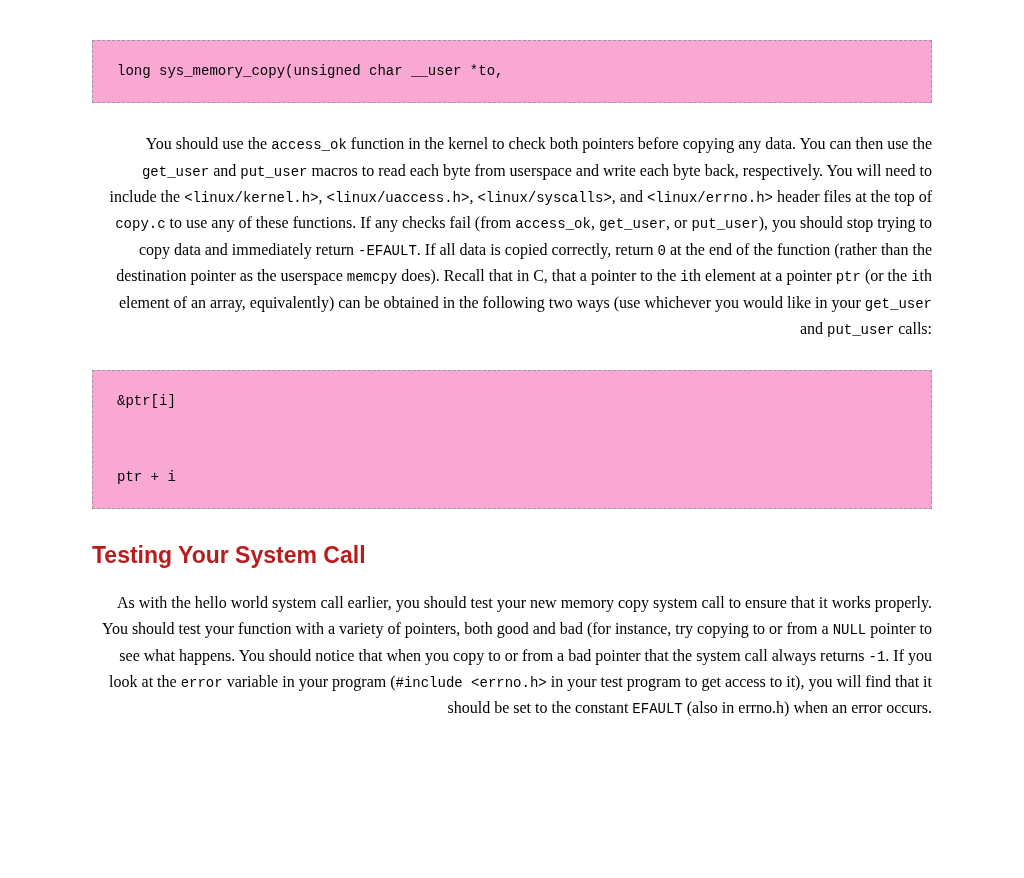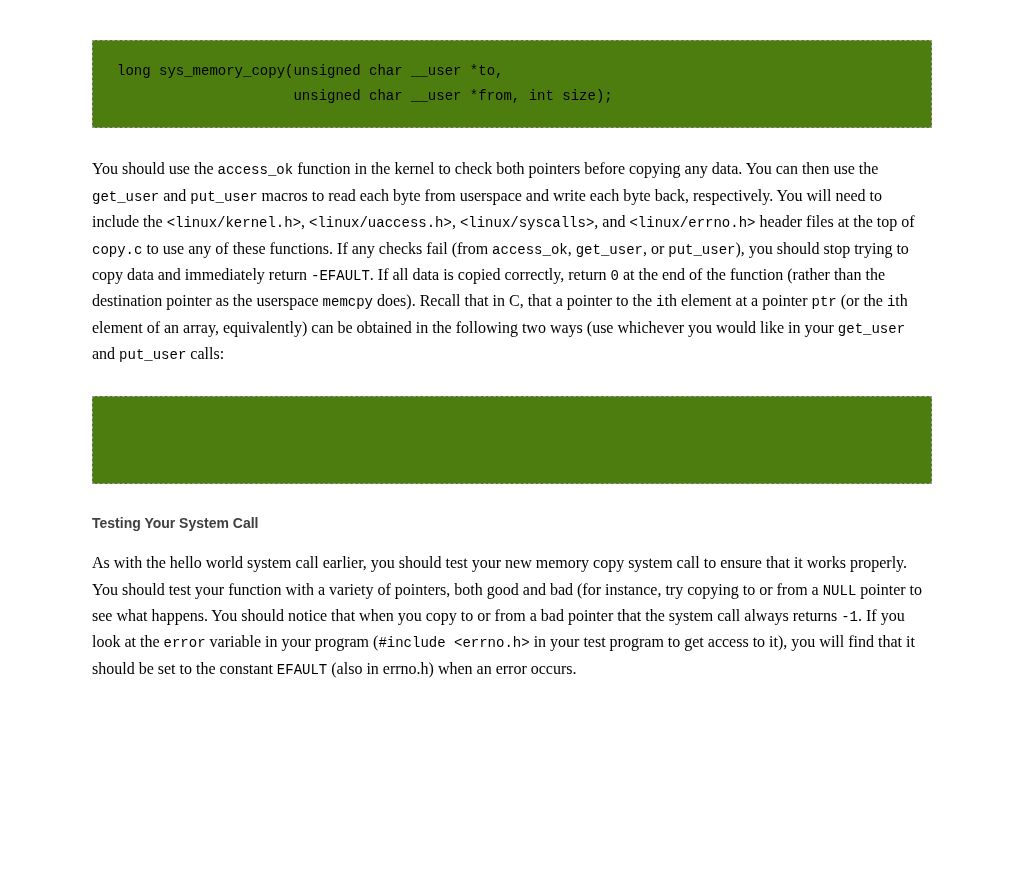--- a/index.html
+++ b/index.html
@@ -19,85 +19,87 @@
     .page-container {
       max-width: 960px;
       margin: 0 auto;
       padding: 40px 60px;
     }
 
     .code-block {
       border: 1px dashed #999;
       padding: 18px 24px;
       margin-bottom: 28px;
-      background: #4d7c0f;
+      background: #f9a8d4;
       font-family: 'Courier New', Courier, monospace;
       font-size: 14px;
       color: #000;
       line-height: 1.8;
     }
 
     .code-block .code-line {
       display: block;
       white-space: pre;
     }
 
     .prose-block {
       margin-bottom: 28px;
       line-height: 1.65;
     }
 
     .prose-block p {
       margin-bottom: 0;
+      text-align: right;
     }
 
     code, .inline-code {
       font-family: 'Courier New', Courier, monospace;
       font-size: 14px;
       color: #000;
     }
 
     .section-heading {
       font-family: Arial, Helvetica, sans-serif;
       font-weight: bold;
-      font-size: 14px;
+      font-size: 23px;
       margin-bottom: 16px;
       margin-top: 8px;
-      color: #404040;
+      color: #b91c1c;
     }
   </style>
 </head>
 <body>
 
 <div class="page-container">
 
   <div class="code-block">
     <span class="code-line">long sys_memory_copy(unsigned char __user *to,</span>
-    <span class="code-line">                     unsigned char __user *from, int size);</span>
   </div>
 
   <div class="prose-block">
     <p>
       You should use the <code>access_ok</code> function in the kernel to check both pointers before copying
       any data. You can then use the <code>get_user</code> and <code>put_user</code> macros to read each byte from
       userspace and write each byte back, respectively. You will need to include
       the <code>&lt;linux/kernel.h&gt;</code>, <code>&lt;linux/uaccess.h&gt;</code>, <code>&lt;linux/syscalls&gt;</code>,
       and <code>&lt;linux/errno.h&gt;</code> header files at the top of <code>copy.c</code> to use any of these functions. If any
       checks fail (from <code>access_ok</code>, <code>get_user</code>, or <code>put_user</code>), you should stop trying to copy data
       and immediately return <code>-EFAULT</code>. If all data is copied correctly, return <code>0</code> at the end of the
       function (rather than the destination pointer as the userspace <code>memcpy</code> does). Recall that in
       C, that a pointer to the <code>i</code>th element at a pointer <code>ptr</code> (or the <code>i</code>th element of an array,
       equivalently) can be obtained in the following two ways (use whichever you would like in
       your <code>get_user</code> and <code>put_user</code> calls:
     </p>
   </div>
 
   <div class="code-block">
+    <span class="code-line">&amp;ptr[i]</span>
     <span class="code-line">&nbsp;</span>
     <span class="code-line">&nbsp;</span>
+    <span class="code-line">ptr + i</span>
   </div>
 
   <h2 class="section-heading">Testing Your System Call</h2>
 
   <div class="prose-block">
     <p>
       As with the hello world system call earlier, you should test your new memory copy system
       call to ensure that it works properly. You should test your function with a variety of
       pointers, both good and bad (for instance, try copying to or from a <code>NULL</code> pointer to see what
       happens. You should notice that when you copy to or from a bad pointer that the system

